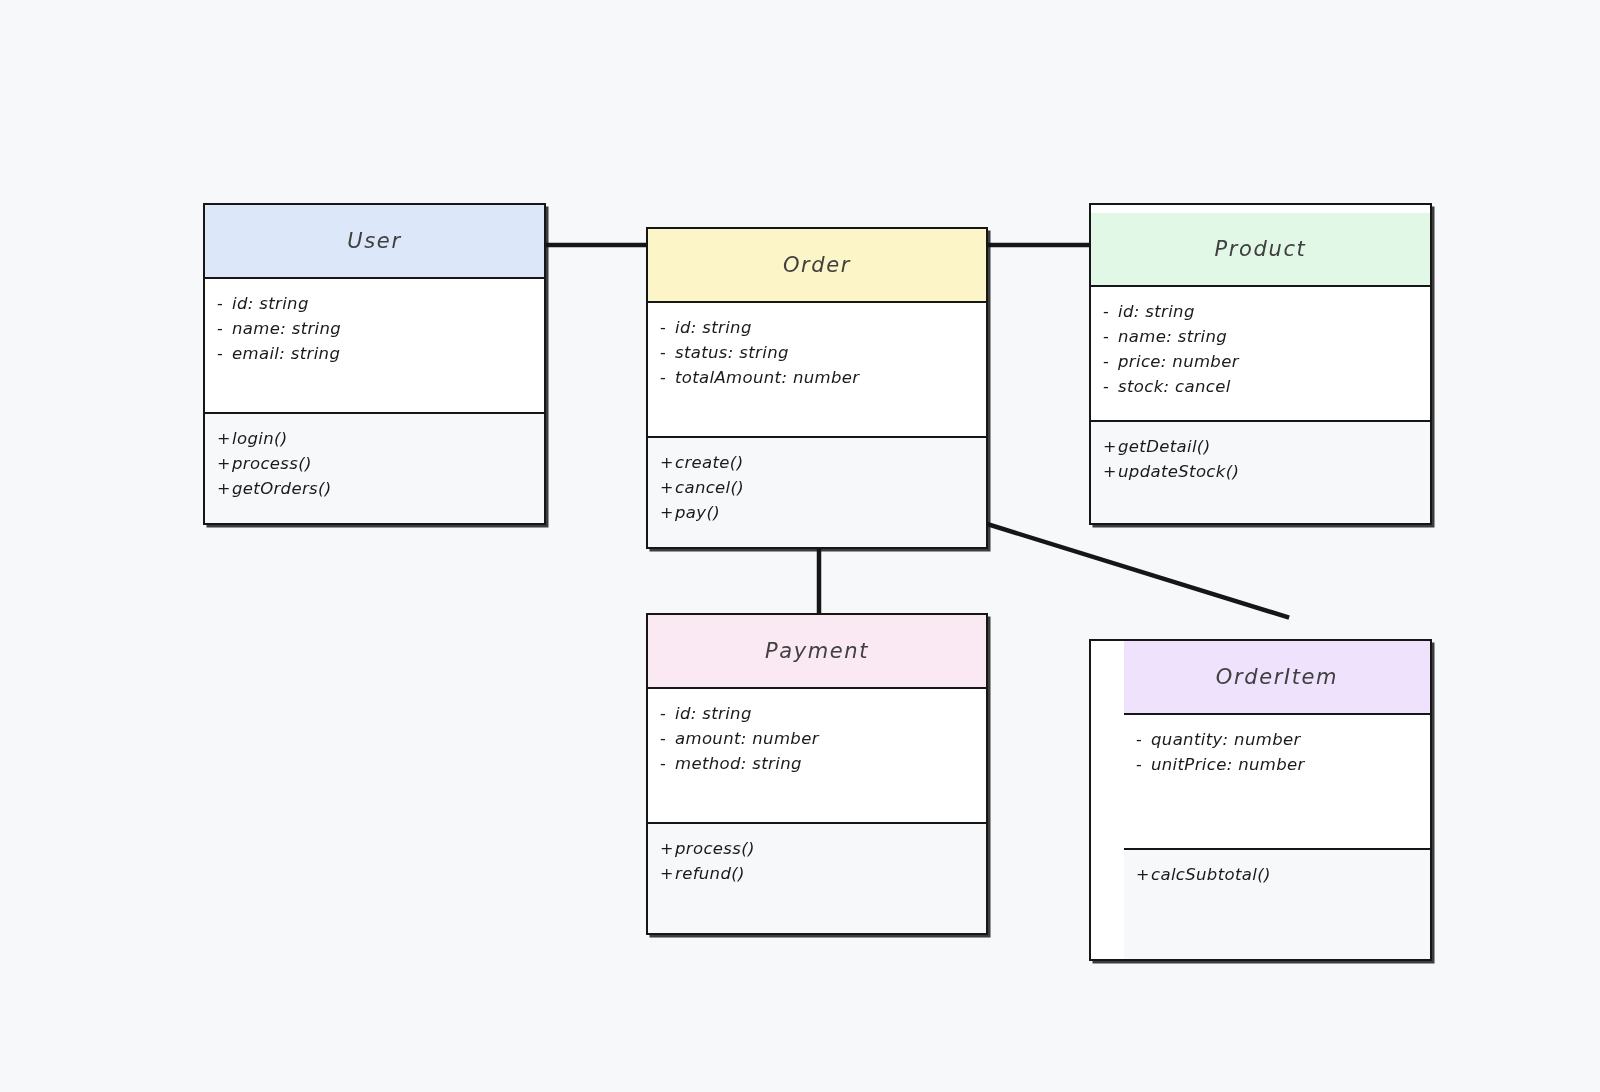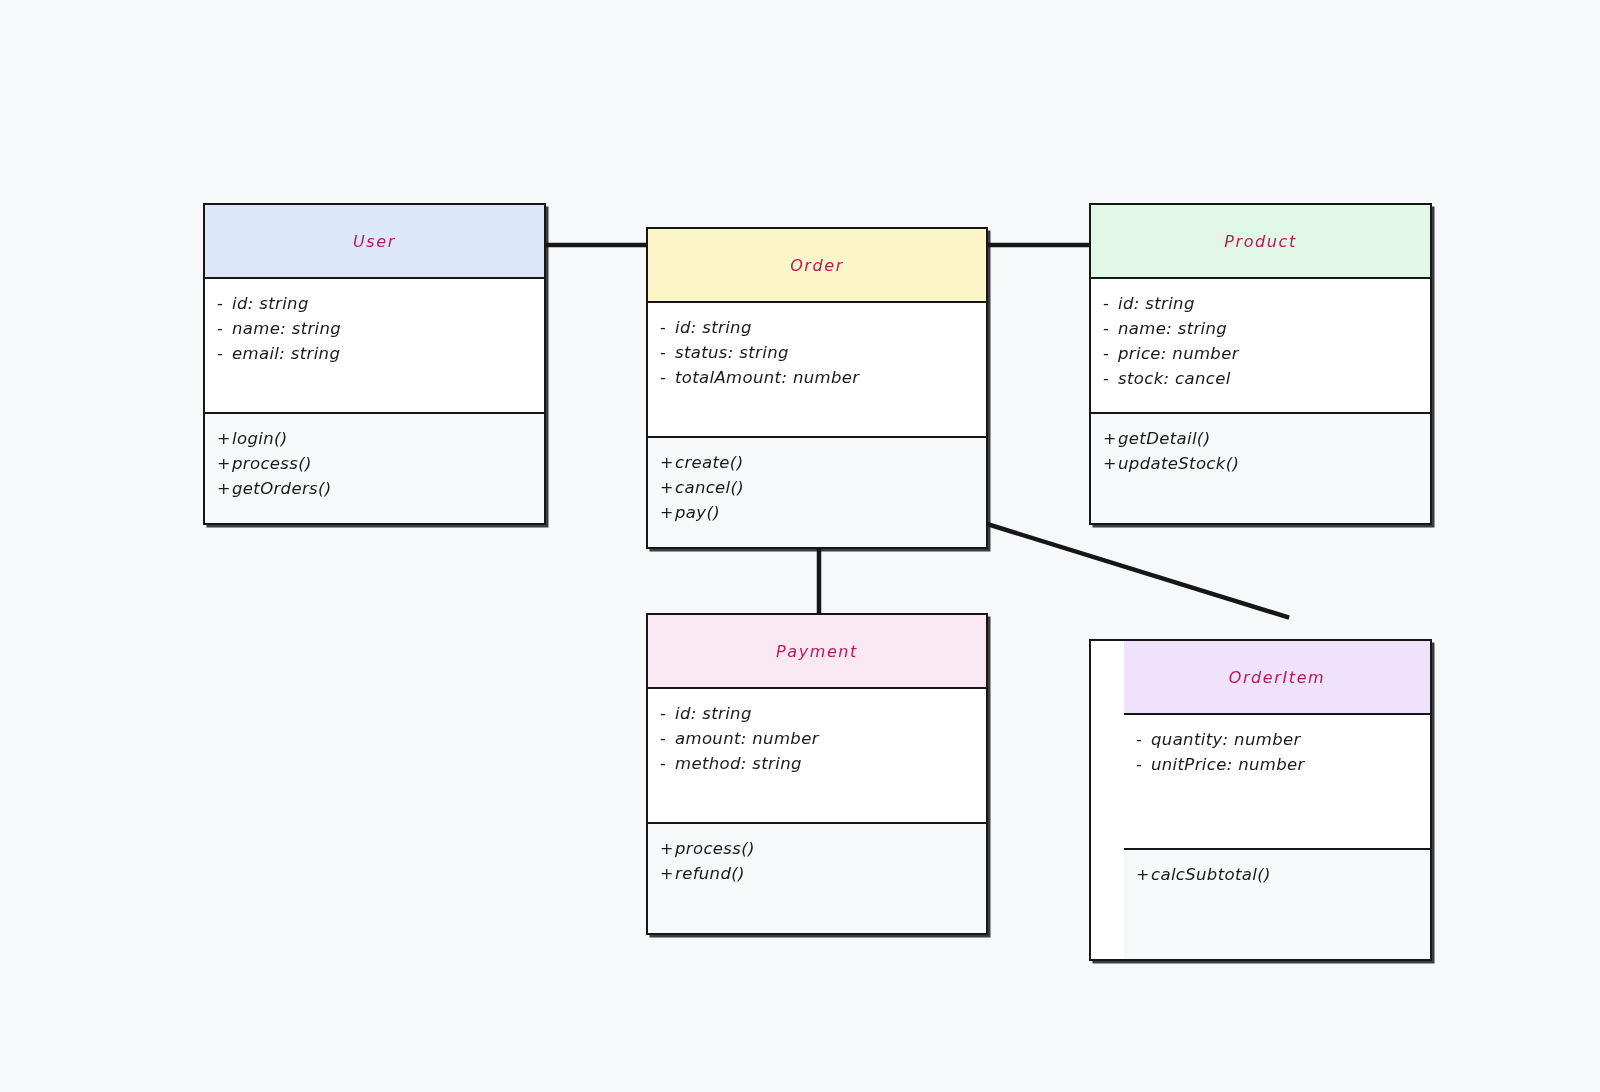--- a/index.html
+++ b/index.html
@@ -52,23 +52,23 @@
     border-bottom: 2.5px solid #161616;
     display: flex;
     align-items: center;
     justify-content: center;
     flex: 0 0 auto;
   }
 
   .uml-title {
     font-family: "DejaVu Sans", sans-serif;
     font-style: italic;
-    font-size: 16px;
+    font-size: 21px;
     letter-spacing: 1.6px;
-    color: #be185d;
+    color: #404040;
     white-space: nowrap;
   }
 
   .uml-attrs {
     box-sizing: border-box;
     background: #ffffff;
     border-bottom: 2.5px solid #161616;
     padding: 12px 0 0 12px;
     flex: 0 0 auto;
   }
@@ -192,21 +192,21 @@
         <span class="mem-text">cancel()</span>
       </div>
       <div class="uml-member">
         <span class="vis">+</span>
         <span class="mem-text">pay()</span>
       </div>
     </div>
   </div>
 
   <div class="uml-class" id="cls-product">
-    <div class="uml-header h-header" style="background: rgb(226, 248, 230);">
+    <div class="uml-header h-header" style="background: rgb(226, 248, 230); margin-top: 8px;">
       <span class="uml-title">Product</span>
     </div>
     <div class="uml-attrs h-attrs">
       <div class="uml-member">
         <span class="vis">-</span>
         <span class="mem-text">id: string</span>
       </div>
       <div class="uml-member">
         <span class="vis">-</span>
         <span class="mem-text">name: string</span>

